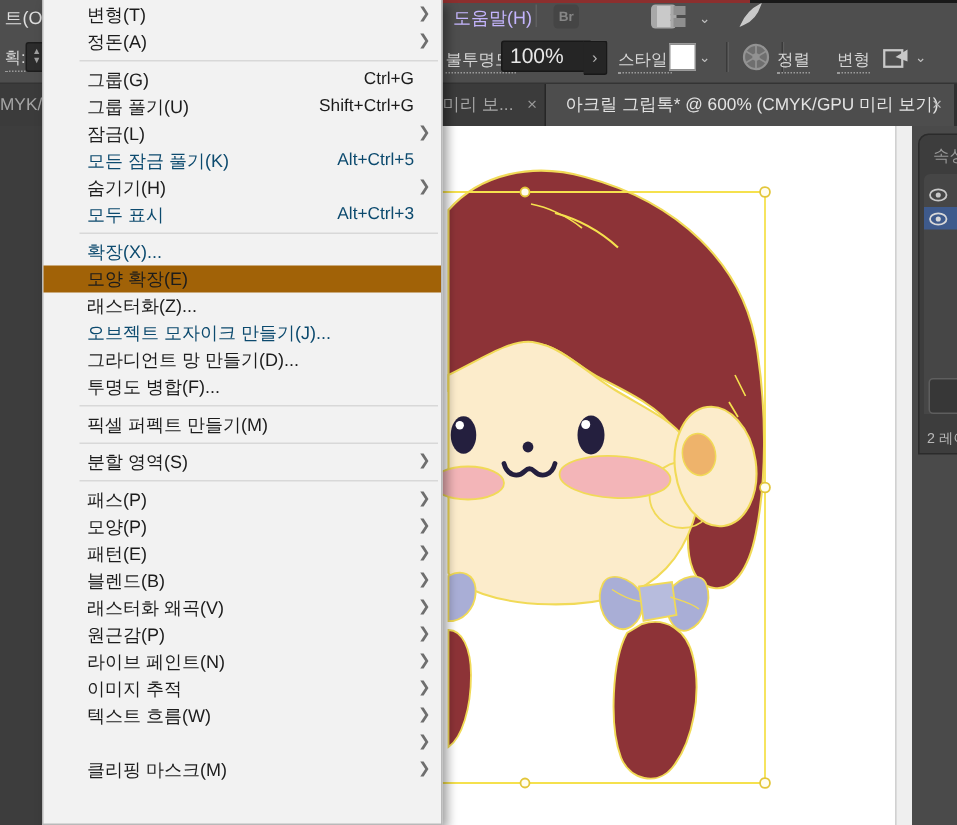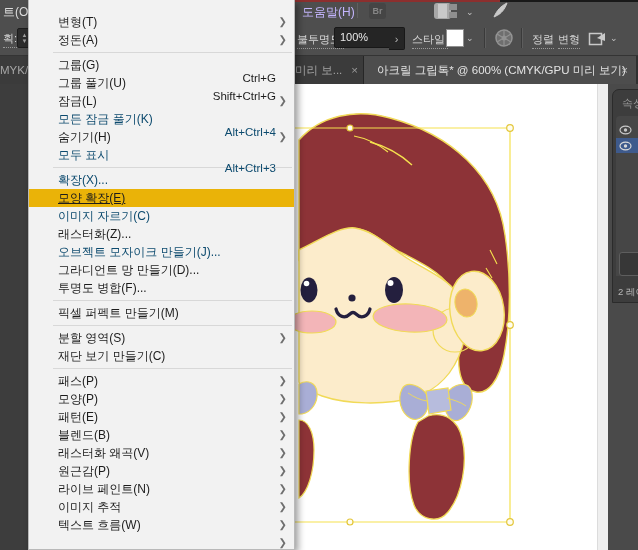--- a/index.html
+++ b/index.html
@@ -27,33 +27,33 @@
   
   .controlbar{position:absolute;left:0;top:22px;width:638px;height:33px;background:#4e4e4e;
               border-bottom:1px solid #343434;z-index:4;}
   .dotlabel{font-size:11px;color:#d6d6d6;border-bottom:1px dotted #9a9a9a;padding-bottom:1px;}
   .cb-stroke{position:absolute;left:3px;top:9px;}
   .cb-stepper{position:absolute;left:17px;top:6px;width:13px;height:18px;background:#2c2c2c;
               border:1px solid #1d1d1d;border-radius:2px;color:#9f9f9f;font-size:6px;
               display:flex;flex-direction:column;align-items:center;justify-content:center;line-height:6px;}
   .cb-op-label{position:absolute;left:297px;top:10px;}
   .cb-op-box{position:absolute;left:334px;top:5px;width:54px;height:19px;background:#252525;
-             border:1px solid #181818;border-radius:2px;color:#e8e8e8;font-size:11px;
+             border:1px solid #181818;border-radius:2px;color:#e8e8e8;font-size:14px;
              line-height:19px;padding-left:5px;box-sizing:content-box;}
   .cb-op-btn{position:absolute;left:389px;top:5px;width:15px;height:21px;background:#252525;
              border:1px solid #181818;border-left:none;border-radius:0 2px 2px 0;color:#b5b5b5;
              font-size:11px;display:flex;align-items:center;justify-content:center;}
   .cb-style-label{position:absolute;left:412px;top:10px;}
   .cb-swatch{position:absolute;left:446px;top:7px;width:16px;height:16px;background:#ffffff;
              border:1px solid #8f8f8f;}
   .cb-swatch-chev{position:absolute;left:466px;top:11px;}
   .cb-div1{position:absolute;left:484px;top:6px;width:1px;height:20px;background:#3a3a3a;border-right:1px solid #5d5d5d;}
   .cb-wheel{position:absolute;left:494px;top:6px;opacity:.85;}
   .cb-div2{position:absolute;left:521px;top:6px;width:1px;height:20px;background:#3a3a3a;border-right:1px solid #5d5d5d;}
-  .cb-align{position:absolute;left:532px;top:10px;}
+  .cb-align{position:absolute;left:518px;top:10px;}
   .cb-transform{position:absolute;left:558px;top:10px;}
   .cb-ab-icon{position:absolute;left:588px;top:7px;}
   .cb-ab-chev{position:absolute;left:610px;top:11px;}
   
   .tabbar{position:absolute;left:0;top:56px;width:638px;height:28px;background:#303030;z-index:4;}
   .tab-frag-left{position:absolute;left:0;top:0;width:28px;height:28px;background:#3b3b3b;
                  color:#a5a5a5;font-size:11.5px;line-height:28px;overflow:hidden;}
   .tab-inactive{position:absolute;left:295px;top:0;width:68px;height:28px;background:#3b3b3b;
                 border-right:1px solid #262626;color:#a5a5a5;font-size:11.5px;line-height:28px;}
   .tab-inactive .x{position:absolute;right:5px;top:0;color:#9a9a9a;}
@@ -74,26 +74,26 @@
   .layer-row{position:absolute;left:0;right:0;height:15px;display:flex;align-items:center;padding-left:3px;box-sizing:border-box;}
   .layer-row.sel{background:#3e5a8c;}
   .panel-thumb{position:absolute;left:6px;top:162px;width:30px;height:22px;border:1px solid #5e5e5e;
                border-radius:3px;background:#373737;}
   .panel-count{position:absolute;left:5px;bottom:3px;font-size:9.5px;color:#b8b8b8;white-space:nowrap;}
   
   .art{position:absolute;left:295px;top:84px;z-index:2;}
   
   .menu{position:absolute;left:28px;top:0;width:267px;height:550px;background:#f2f2f2;
         border:1px solid #b9b9b9;border-top:none;box-sizing:border-box;z-index:10;
-        box-shadow:3px 3px 7px rgba(0,0,0,.4);padding-top:13px;}
+        box-shadow:3px 3px 7px rgba(0,0,0,.4);padding-top:1px;}
   .mi{position:relative;height:18px;line-height:18px;font-size:12px;color:#1c1c1c;
       padding-left:29px;padding-right:6px;}
   .mi.hl{background:#8cc2ee;}
   .mi.dis{color:#0c4a6e;}
-  .mi .sc{position:absolute;right:18px;top:0;font-size:11.5px;margin-top:13px;}
+  .mi .sc{position:absolute;right:18px;top:0;font-size:11.5px;}
   .mi .ar{position:absolute;right:7px;top:0;color:#6f6f6f;font-size:10px;
           font-family:"DejaVu Sans",sans-serif;}
   .msep{height:1px;background:#d8d8d8;margin:3px 2px 3px 24px;}
 </style>
 </head>
 <body>
 
 <div class="stage" style="--hair: #8d3337; --skin: #fceccb; --cheek: #f3b5b8; --ear-inner: #eeb36b; --features: #241f3e; --bow: #a9aed6; --bow-knot: #b7bcdd; --outline: #f1da57; --selection: #f5e14e;">
 
   <div class="menubar">
@@ -253,36 +253,34 @@
   </svg>
 
   <div class="menu">
     <div id="menu-list">
         <div class="mi"><span>변형(T)</span><span class="ar">❯</span></div>
         <div class="mi"><span>정돈(A)</span><span class="ar">❯</span></div>
         <div class="msep"></div>
         <div class="mi"><span>그룹(G)</span><span class="sc">Ctrl+G</span></div>
         <div class="mi"><span>그룹 풀기(U)</span><span class="sc">Shift+Ctrl+G</span></div>
         <div class="mi"><span>잠금(L)</span><span class="ar">❯</span></div>
-        <div class="mi dis"><span>모든 잠금 풀기(K)</span><span class="sc">Alt+Ctrl+4</span></div>
+        <div class="mi dis"><span>모든 잠금 풀기(K)</span><span class="sc">Alt+Ctrl+5</span></div>
         <div class="mi"><span>숨기기(H)</span><span class="ar">❯</span></div>
         <div class="mi dis"><span>모두 표시</span><span class="sc">Alt+Ctrl+3</span></div>
         <div class="msep"></div>
         <div class="mi dis"><span>확장(X)...</span></div>
-        <div class="mi hl" style="background: #eab308; text-decoration: underline;"><span>모양 확장(E)</span></div>
-        <div class="mi dis"><span>이미지 자르기(C)</span></div>
+        <div class="mi hl" style="background: #a16207;"><span>모양 확장(E)</span></div>
         <div class="mi"><span>래스터화(Z)...</span></div>
         <div class="mi dis"><span>오브젝트 모자이크 만들기(J)...</span></div>
         <div class="mi"><span>그라디언트 망 만들기(D)...</span></div>
         <div class="mi"><span>투명도 병합(F)...</span></div>
         <div class="msep"></div>
         <div class="mi"><span>픽셀 퍼펙트 만들기(M)</span></div>
         <div class="msep"></div>
         <div class="mi"><span>분할 영역(S)</span><span class="ar">❯</span></div>
-        <div class="mi"><span>재단 보기 만들기(C)</span></div>
         <div class="msep"></div>
         <div class="mi"><span>패스(P)</span><span class="ar">❯</span></div>
         <div class="mi"><span>모양(P)</span><span class="ar">❯</span></div>
         <div class="mi"><span>패턴(E)</span><span class="ar">❯</span></div>
         <div class="mi"><span>블렌드(B)</span><span class="ar">❯</span></div>
         <div class="mi"><span>래스터화 왜곡(V)</span><span class="ar">❯</span></div>
         <div class="mi"><span>원근감(P)</span><span class="ar">❯</span></div>
         <div class="mi"><span>라이브 페인트(N)</span><span class="ar">❯</span></div>
         <div class="mi"><span>이미지 추적</span><span class="ar">❯</span></div>
         <div class="mi"><span>텍스트 흐름(W)</span><span class="ar">❯</span></div>

